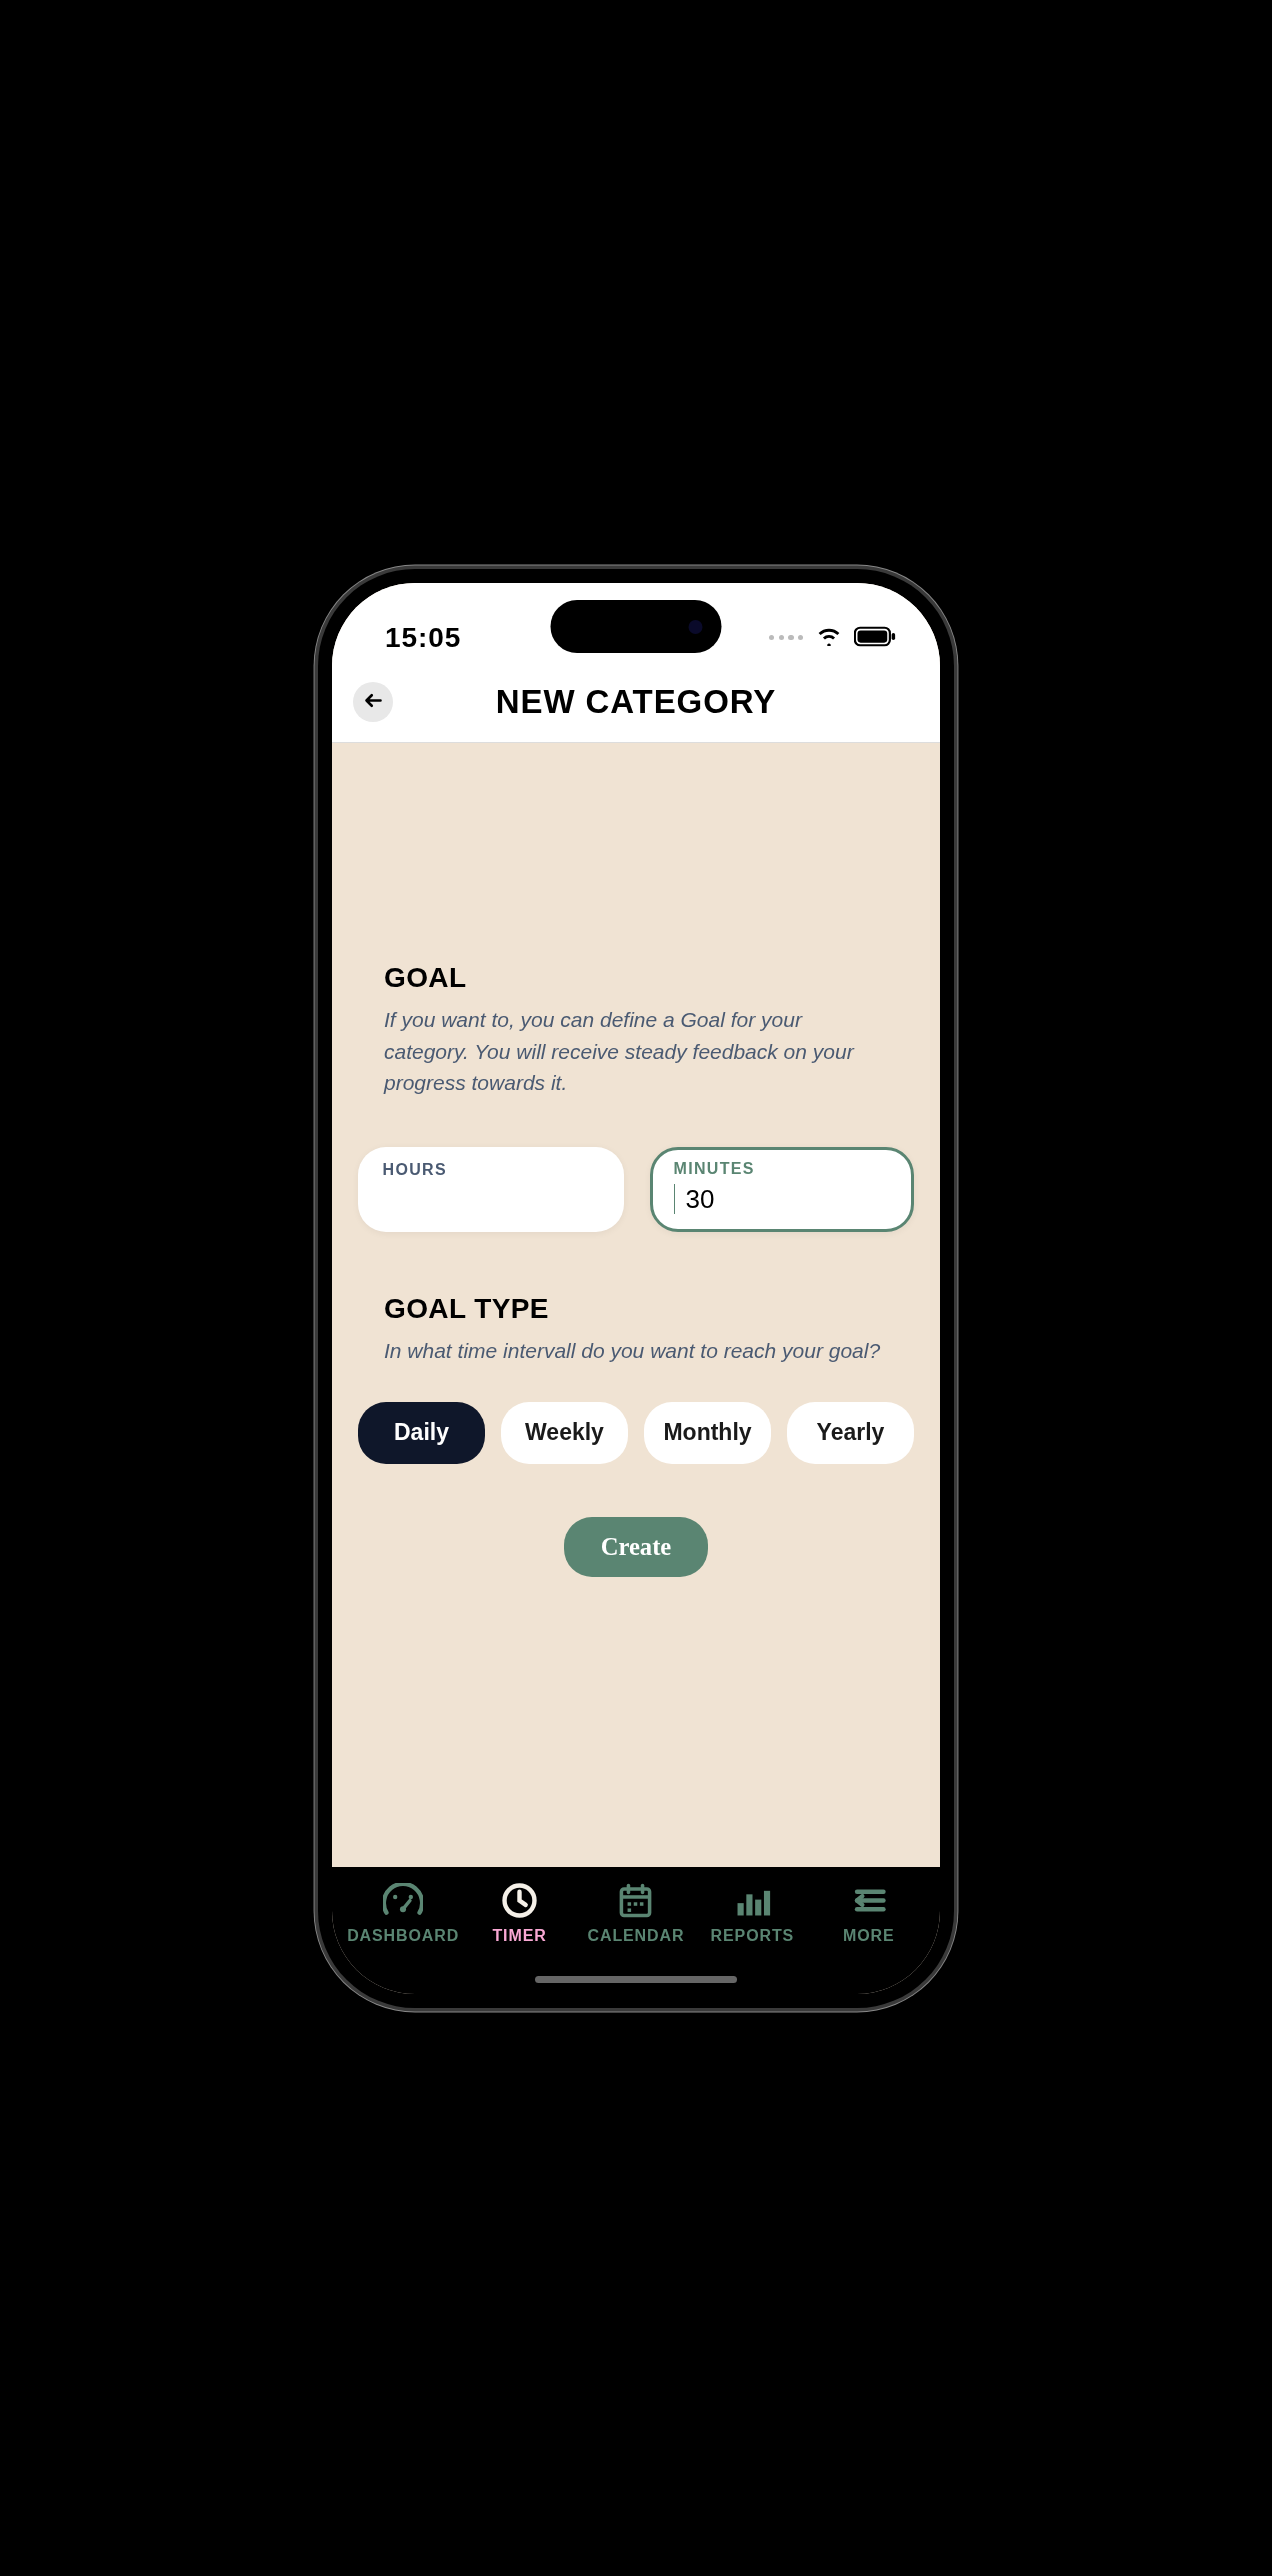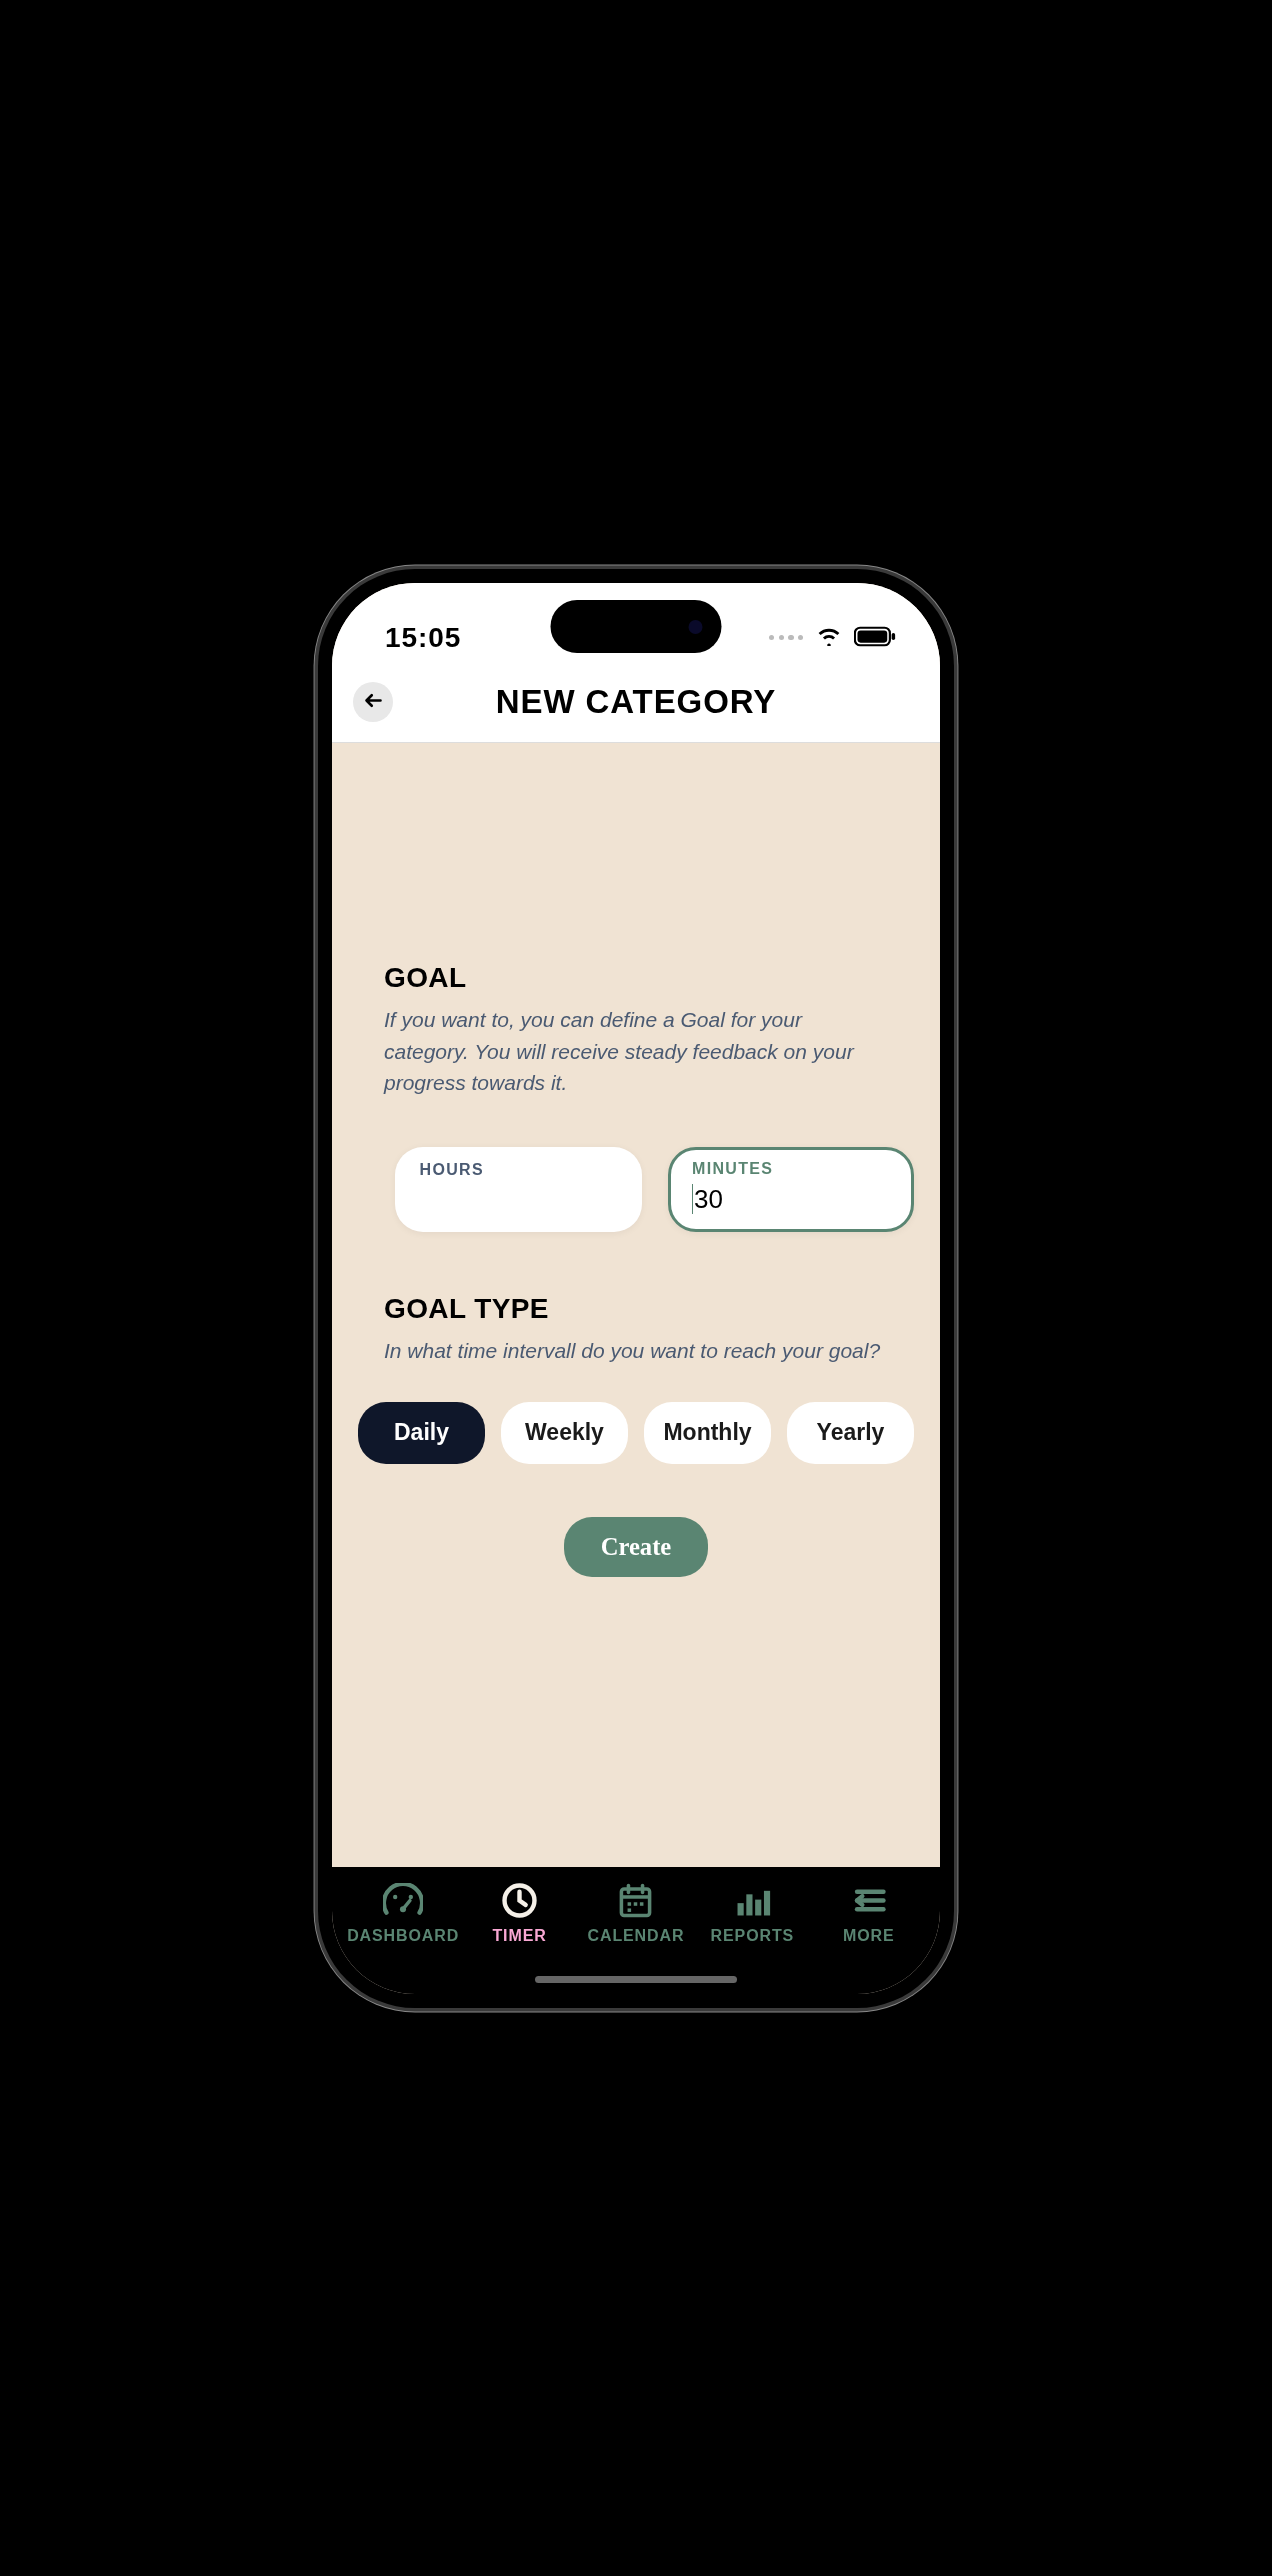--- a/index.html
+++ b/index.html
@@ -139,21 +139,21 @@
       letter-spacing: 1.3px;
     }
     .field-label.focused { color: #5a8572; }
     .field-value {
       font-size: 26px;
       color: #000;
       margin-top: 5.3px;
     }
     .field-value-cursor {
       border-left: 1.8px solid #5a8572;
-      padding-left: 1px;
+      padding-left: 11px;
     }
 
     .section-heading {
       font-size: 28px;
       font-weight: 900;
       margin-top: 61px;
       margin-left: 26px;
       letter-spacing: 0.4px;
     }
     .section-desc {
@@ -161,21 +161,20 @@
       font-style: italic;
       color: #4a5a72;
       margin: 10.5px 26px 0 26px;
       line-height: 1.5;
     }
 
     .two-col {
       display: flex;
       gap: 26px;
       margin-top: 48px;
-      margin-left: 37px;
     }
     .two-col .field-card { flex: 1; min-height: 81px; }
 
     .chip-row {
       display: flex;
       gap: 16px;
       margin-top: 35px;
     }
     .chip {
       flex: 1;

